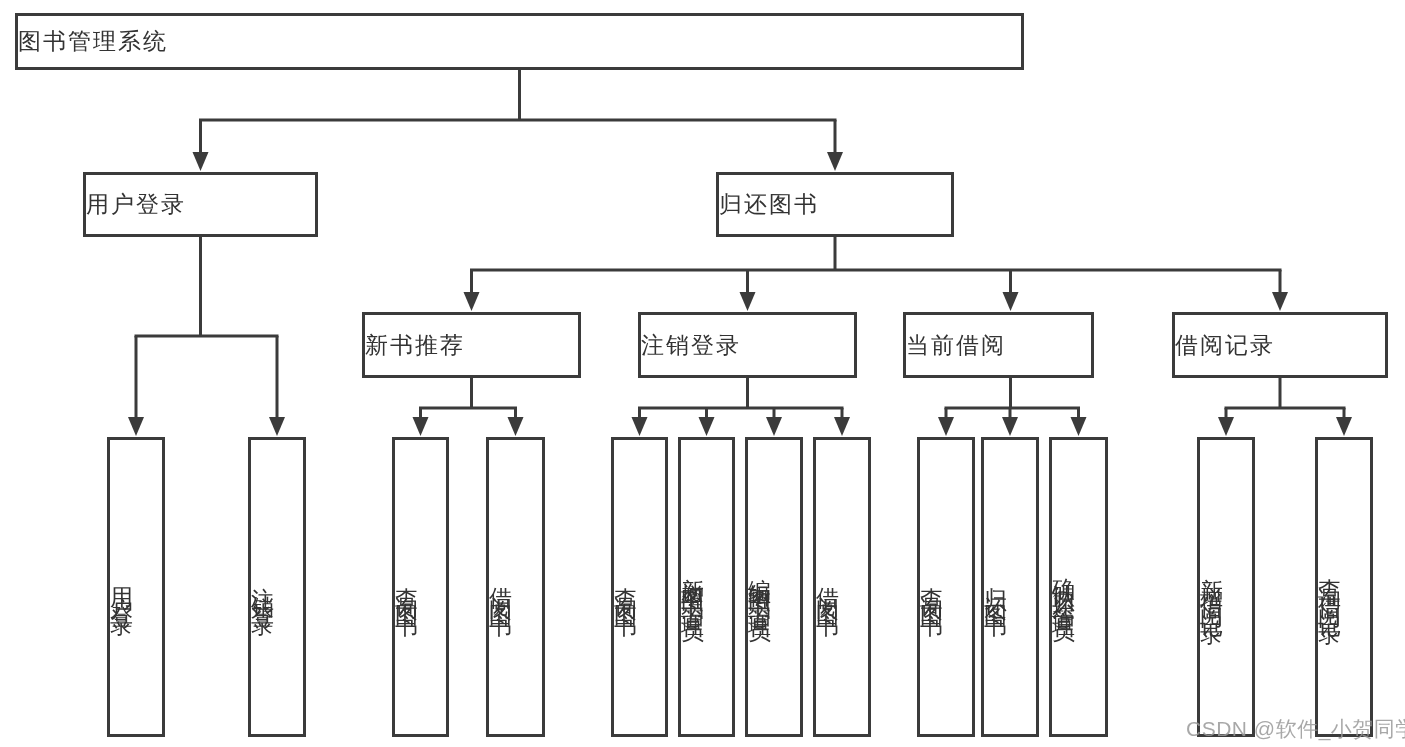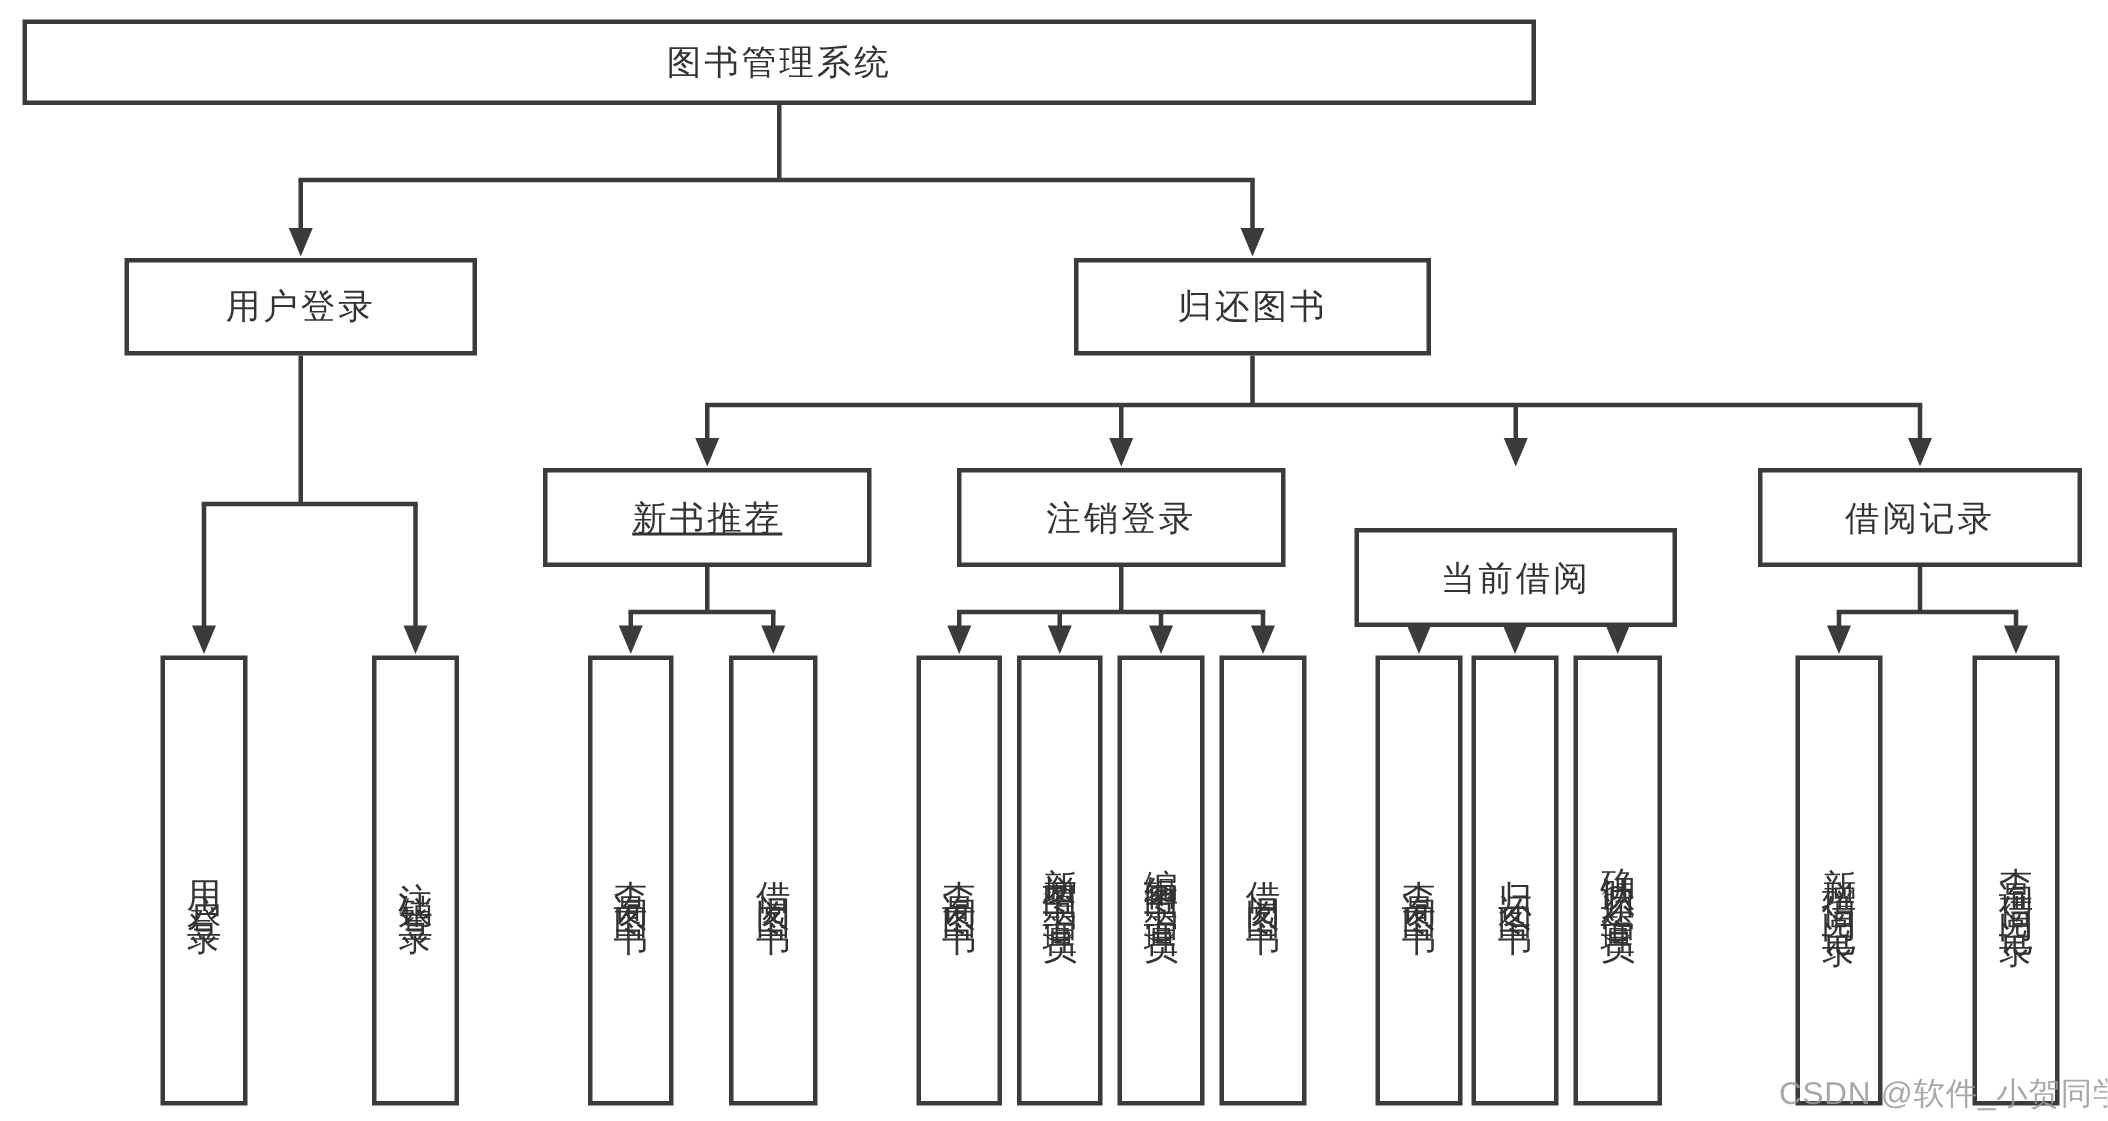--- a/index.html
+++ b/index.html
@@ -7,21 +7,21 @@
     position:relative;width:1405px;height:747px;overflow:hidden;
     background:var(--bg,#ffffff);
     font-family:"Liberation Sans",sans-serif;
   }
   #connectors{position:absolute;left:0;top:0;z-index:1;}
   #connectors line{stroke:var(--line,#3b3b3b);stroke-width:3;}
   .node{
     position:absolute;box-sizing:border-box;z-index:2;
     border:3px solid var(--line,#3b3b3b);
     background:#ffffff;
-    display:flex;align-items:center;justify-content:center;
+    display:flex;align-items:center;justify-content:flex-start;
     color:var(--text,#333333);
     font-size:23px;line-height:1;
   }
   .node.horizontal span{letter-spacing:2px;white-space:nowrap;}
   .node.vertical span{writing-mode:vertical-rl;white-space:nowrap;}
   .watermark{
     position:absolute;left:1186px;top:715px;z-index:6;
     font-size:21px;letter-spacing:0.5px;white-space:nowrap;
     color:var(--wm,#9a9a9a);opacity:0.85;
   }
@@ -87,27 +87,27 @@
   <div class="watermark">CSDN @软件_小贺同学</div>
 <div class="node horizontal" style="left: 15px; top: 13px; width: 1009px; height: 57px;">
       <span>图书管理系统</span>
     </div>
     <div class="node horizontal" style="left: 83px; top: 172px; width: 235px; height: 65px;">
       <span>用户登录</span>
     </div>
     <div class="node horizontal" style="left: 716px; top: 172px; width: 238px; height: 65px;">
       <span>归还图书</span>
     </div>
-    <div class="node horizontal" style="left: 362px; top: 312px; width: 219px; height: 66px; text-decoration: underline;">
+    <div class="node horizontal" style="left: 362px; top: 312px; width: 219px; height: 66px;">
       <span>新书推荐</span>
     </div>
     <div class="node horizontal" style="left: 638px; top: 312px; width: 219px; height: 66px;">
       <span>注销登录</span>
     </div>
-    <div class="node horizontal" style="left: 903px; top: 312px; width: 215px; height: 66px; margin-top: 40px;">
+    <div class="node horizontal" style="left: 903px; top: 312px; width: 191px; height: 66px;">
       <span>当前借阅</span>
     </div>
     <div class="node horizontal" style="left: 1172px; top: 312px; width: 216px; height: 66px;">
       <span>借阅记录</span>
     </div>
     <div class="node vertical" style="left: 107px; top: 437px; width: 58px; height: 300px;">
       <span style="letter-spacing: 9px;">用户登录</span>
     </div>
     <div class="node vertical" style="left: 248px; top: 437px; width: 58px; height: 300px;">
       <span style="letter-spacing: 9px;">注销登录</span>

